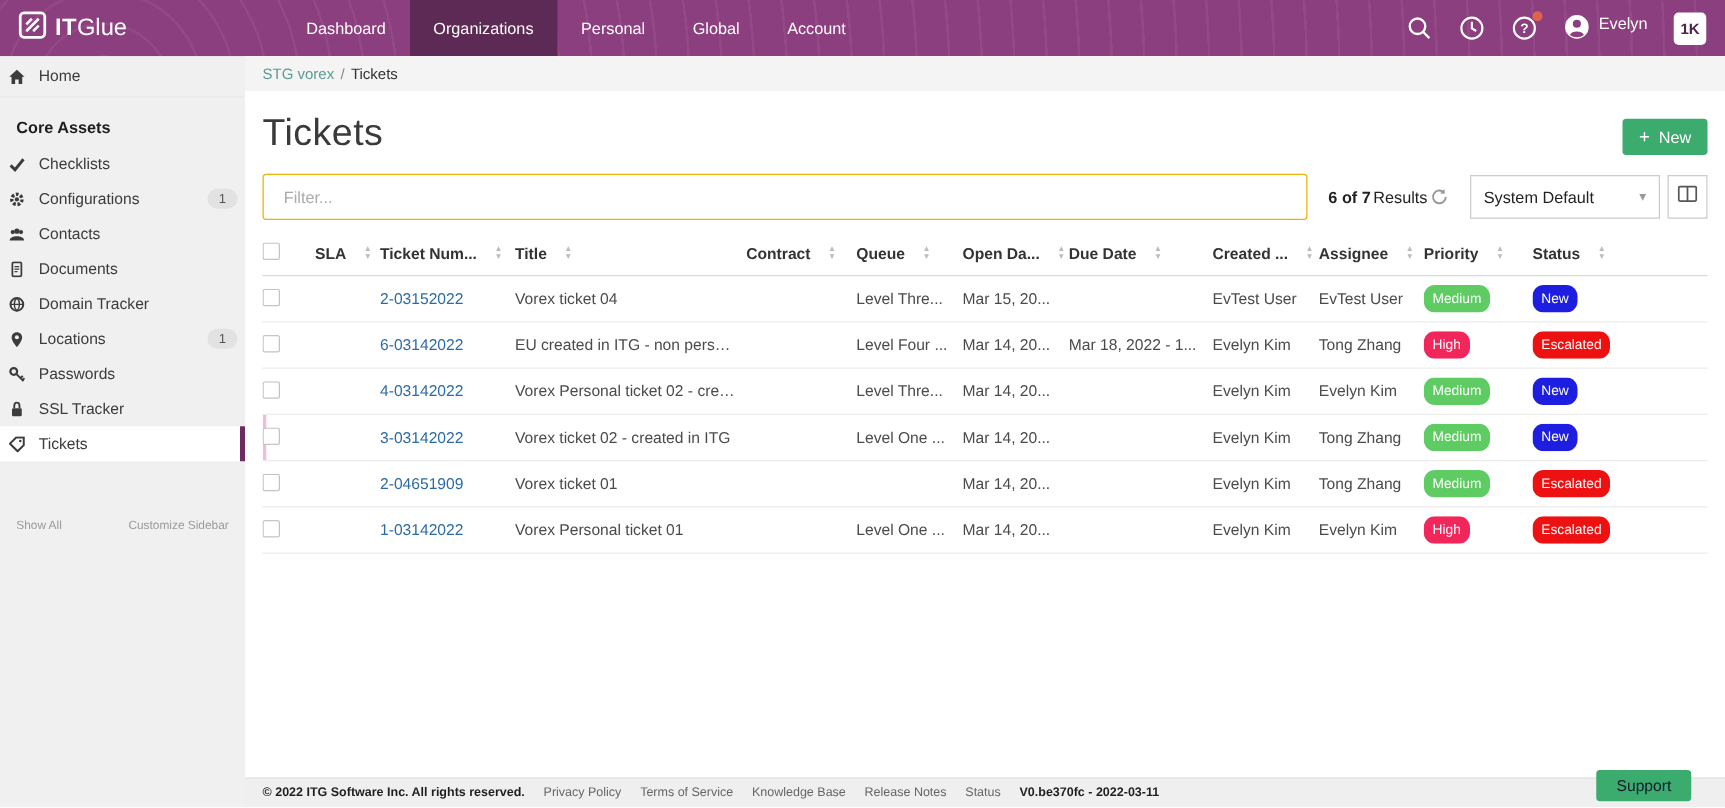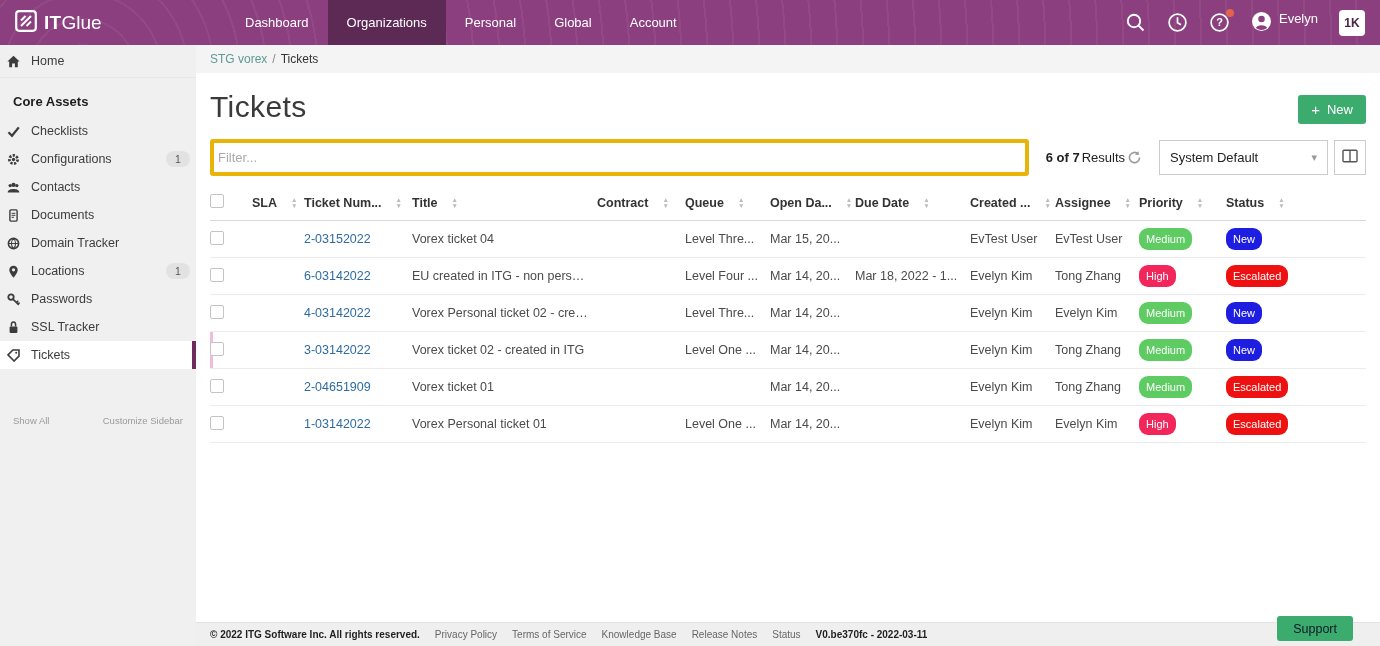--- a/index.html
+++ b/index.html
@@ -58,27 +58,27 @@
   .content { flex:1; padding:0 14px; min-height:0; }
   .title-row { display:flex; justify-content:space-between; align-items:flex-start; padding-top:17px; }
   .page-title { font-size:30px; font-weight:400; color:#3a3a3a; letter-spacing:.4px; }
   .new-btn {
     background:#3cab6e; color:#fff; border:none; border-radius:3px; height:29px;
     padding:0 13px; font-size:13px; display:flex; align-items:center; gap:7px; margin-top:5px; cursor:pointer;
   }
   .new-btn .plus { font-size:15px; font-weight:400; }
   
   .toolbar { display:flex; align-items:center; margin-top:15px; }
-  .filter-input { flex:1; height:37px; border:4px solid #eab308; border-radius:3px; padding:0 4px; font-size:13px; color:#3b82f6; outline:none; min-width:0; }
+  .filter-input { flex:1; height:37px; border:1px solid #eab308; border-radius:3px; padding:0 16px; font-size:13px; color:#3b82f6; outline:none; min-width:0; }
   .filter-input::placeholder { color:#aaa; }
   .results { display:flex; gap:2px; padding:0 17px; font-size:13px; color:#222; white-space:nowrap; }
   .results b { font-weight:bold; }
   .refresh { display:flex; cursor:pointer; }
   .view-select {
-    width:169px; height:35px; border:1px solid #ccc; background:#fff; cursor:pointer;
+    width:152px; height:35px; border:1px solid #ccc; background:#fff; cursor:pointer;
     display:flex; align-items:center; justify-content:space-between; padding:0 10px; font-size:13px; color:#222;
   }
   .chevron { color:#999; font-size:11px; }
   .cols-btn { width:32px; height:35px; border:1px solid #ccc; background:#fff; margin-left:6px; display:flex; align-items:center; justify-content:center; cursor:pointer; }
   
   .table { margin-top:9px; }
   .trow {
     display:grid;
     grid-template-columns:42px 52px 108px minmax(160px,1fr) 88px 85px 85px 115px 85px 84px 87px 140px;
     align-items:center;

